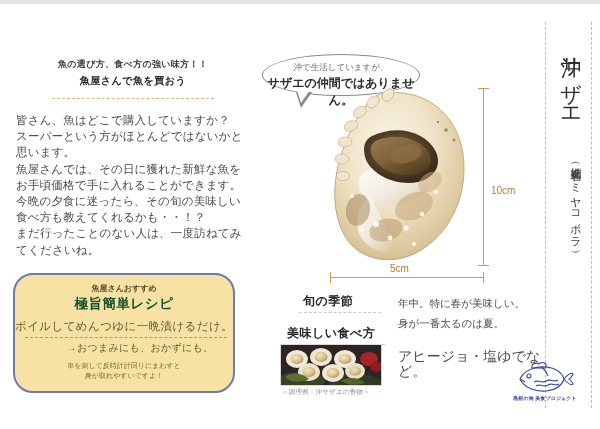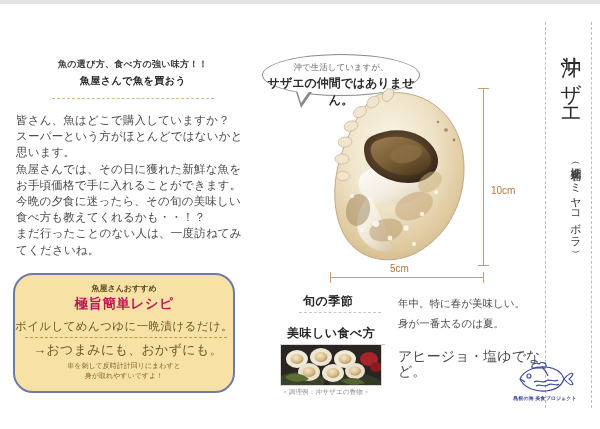--- a/index.html
+++ b/index.html
@@ -81,44 +81,44 @@
     font-weight: bold;
     color: #5c4a1f;
   }
   .recipe-title {
     position: absolute;
     left: 0; top: 20px;
     width: 100%;
     text-align: center;
     font-size: 13.5px;
     font-weight: bold;
-    color: #be185d;
+    color: #14532d;
     letter-spacing: .5px;
   }
   .recipe-step {
     position: absolute;
     left: 0; top: 44px;
     width: 100%;
     text-align: center;
     font-size: 11.5px;
     color: #6b5a2a;
     letter-spacing: .4px;
   }
   .recipe-rule {
     position: absolute;
     left: 10px; top: 62px;
     width: 202px; height: 0;
     border-top: 1px dashed #b99a4e;
   }
   .recipe-use {
     position: absolute;
-    left: 4px; top: 66px;
+    left: 16px; top: 66px;
     width: 100%;
     text-align: center;
-    font-size: 13px;
+    font-size: 10px;
     color: #6b5a2a;
     letter-spacing: .3px;
   }
   .recipe-tip {
     position: absolute;
     left: 0; top: 86px;
     width: 100%;
     text-align: center;
     font-size: 7px;
     line-height: 10px;

